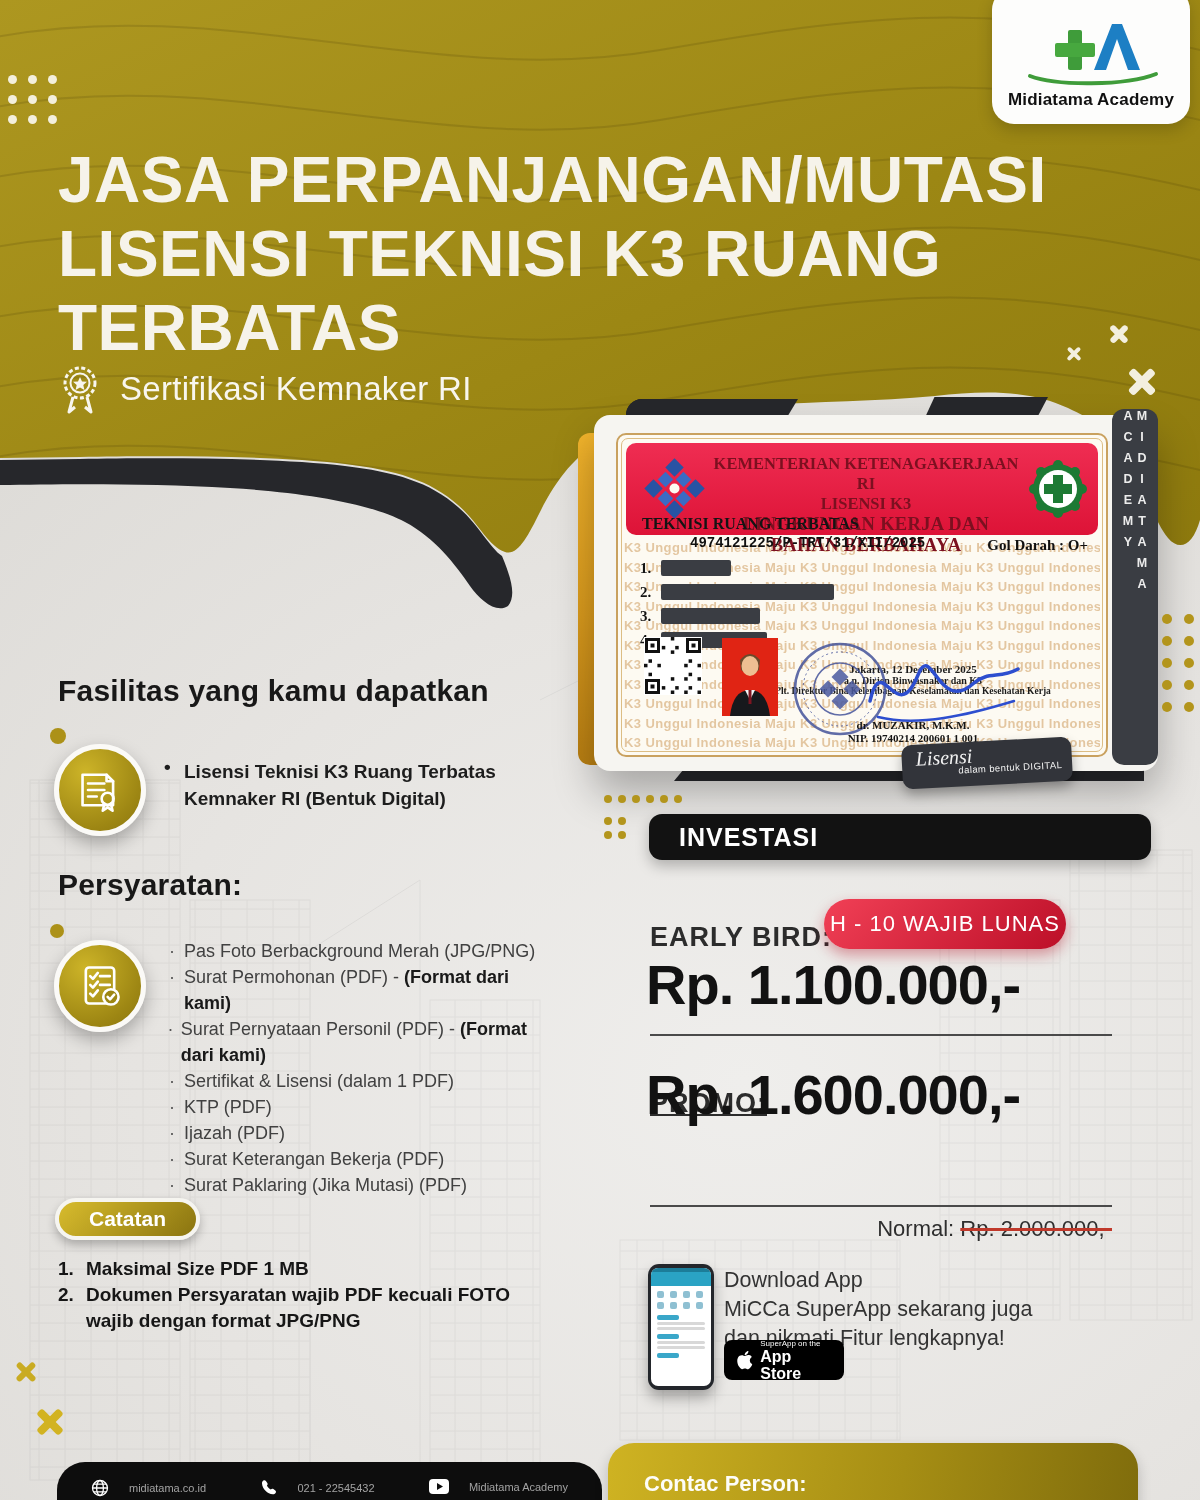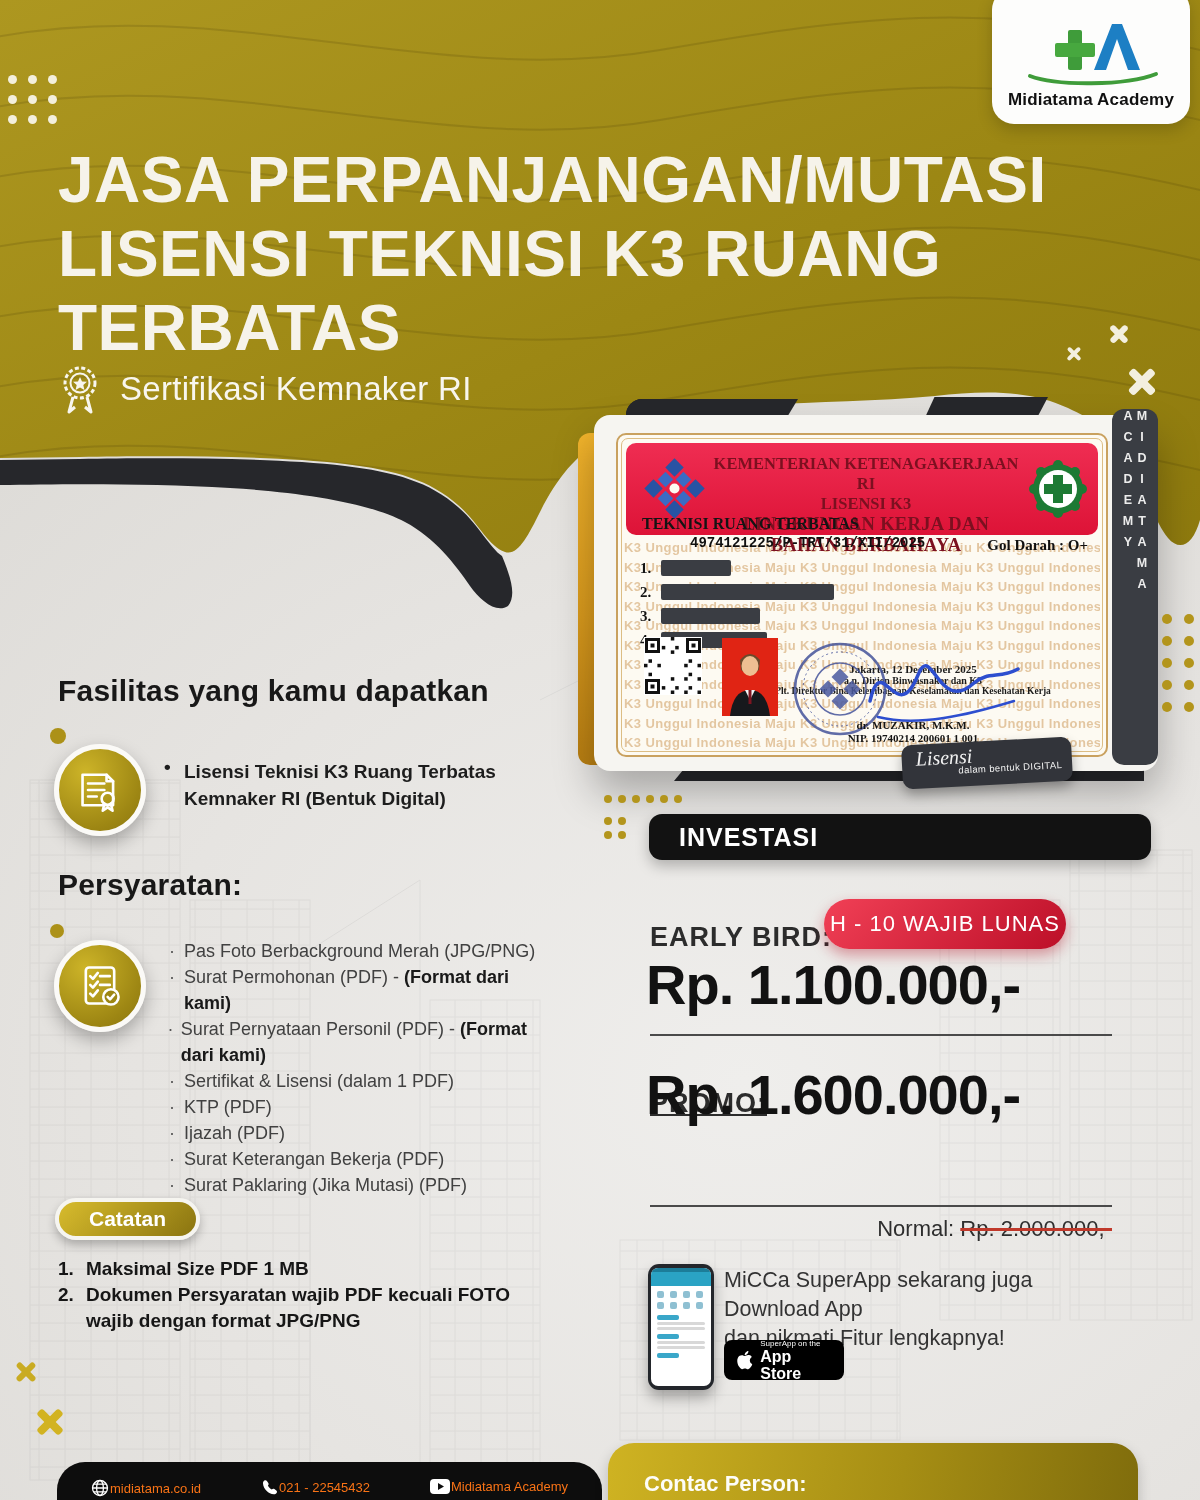--- a/index.html
+++ b/index.html
@@ -107,21 +107,21 @@
   .ph-grid i { display:block; width:7px; height:7px; background:#8fc0d2; border-radius:2px; }
   .ph-pill { width:22px; height:5px; background:#3aa7c9; border-radius:2px; margin:4px 0 2px 6px; }
   .ph-line { height:3px; background:#d8d8d8; border-radius:2px; margin:2px 6px; }
   .app-text { position:absolute; left:724px; top:1266px; width:380px; font-size:21.5px; color:#333; line-height:29px; }
   .store-badge { position:absolute; left:724px; top:1340px; width:120px; height:40px; background:#000; border-radius:8px; display:flex; align-items:center; gap:7px; padding:0 10px; color:#fff; }
   .store-txt .st { display:block; font-size:8px; line-height:9px; }
   .store-txt .sb { display:block; font-size:16px; font-weight:bold; line-height:17px; }
 
   
   .footer-pill { position:absolute; left:57px; top:1462px; width:545px; height:72px; background:#0d0d0d; border-radius:28px; display:flex; align-items:flex-start; justify-content:space-between; padding:17px 34px 0; }
-  .f-item { display:flex; align-items:center; gap:1px; color:#f97316; font-size:13px; }
+  .f-item { display:flex; align-items:center; gap:20px; color:#a3a3a3; font-size:11px; }
   .contact-box { position:absolute; left:608px; top:1443px; width:530px; height:90px; border-radius:26px; background:linear-gradient(100deg,#cfb322 0%,#a68e14 55%,#7f6c0c 100%); box-shadow:0 6px 14px rgba(0,0,0,.2); }
   .contact-box span { position:absolute; left:36px; top:28px; font-size:22px; font-weight:bold; color:#fdfdf8; }
 </style>
 </head>
 <body>
 
 <div id="page">
 
   <svg id="bg-svg" width="1200" height="1500" viewBox="0 0 1200 1500">
     <defs>
@@ -530,22 +530,22 @@
       <div class="ph-pill"></div>
       <div class="ph-line"></div>
         <div class="ph-line"></div>
       <div class="ph-pill"></div>
       <div class="ph-line"></div>
         <div class="ph-line"></div>
       <div class="ph-pill"></div>
     </div>
   </div>
   <div class="app-text">
+    <div>Download App</div>
     <div>MiCCa SuperApp sekarang juga</div>
-    <div>Download App</div>
     <div>dan nikmati Fitur lengkapnya!</div>
   </div>
   <div class="store-badge">
     <svg width="20" height="24" viewBox="0 0 20 24">
       <path fill="#fff" d="M16.4,12.6c0-2.5,2-3.7,2.1-3.8c-1.1-1.7-2.9-1.9-3.5-1.9c-1.5-0.2-2.9,0.9-3.7,0.9c-0.8,0-1.9-0.9-3.2-0.8C6.5,7,5,7.9,4.2,9.3c-1.7,3-0.4,7.4,1.2,9.8c0.8,1.2,1.7,2.5,3,2.4c1.2-0.1,1.7-0.8,3.1-0.8c1.4,0,1.9,0.8,3.2,0.8c1.3,0,2.1-1.2,2.9-2.4c0.9-1.4,1.3-2.7,1.3-2.8C18.8,16.2,16.4,15.3,16.4,12.6z M13.9,5.6c0.7-0.8,1.1-1.9,1-3c-1,0-2.1,0.7-2.8,1.5c-0.6,0.7-1.2,1.8-1,2.9C12.2,7.1,13.2,6.4,13.9,5.6z"></path>
     </svg>
     <span class="store-txt">
       <span class="st">SuperApp on the</span>
       <span class="sb">App Store</span>
     </span>

